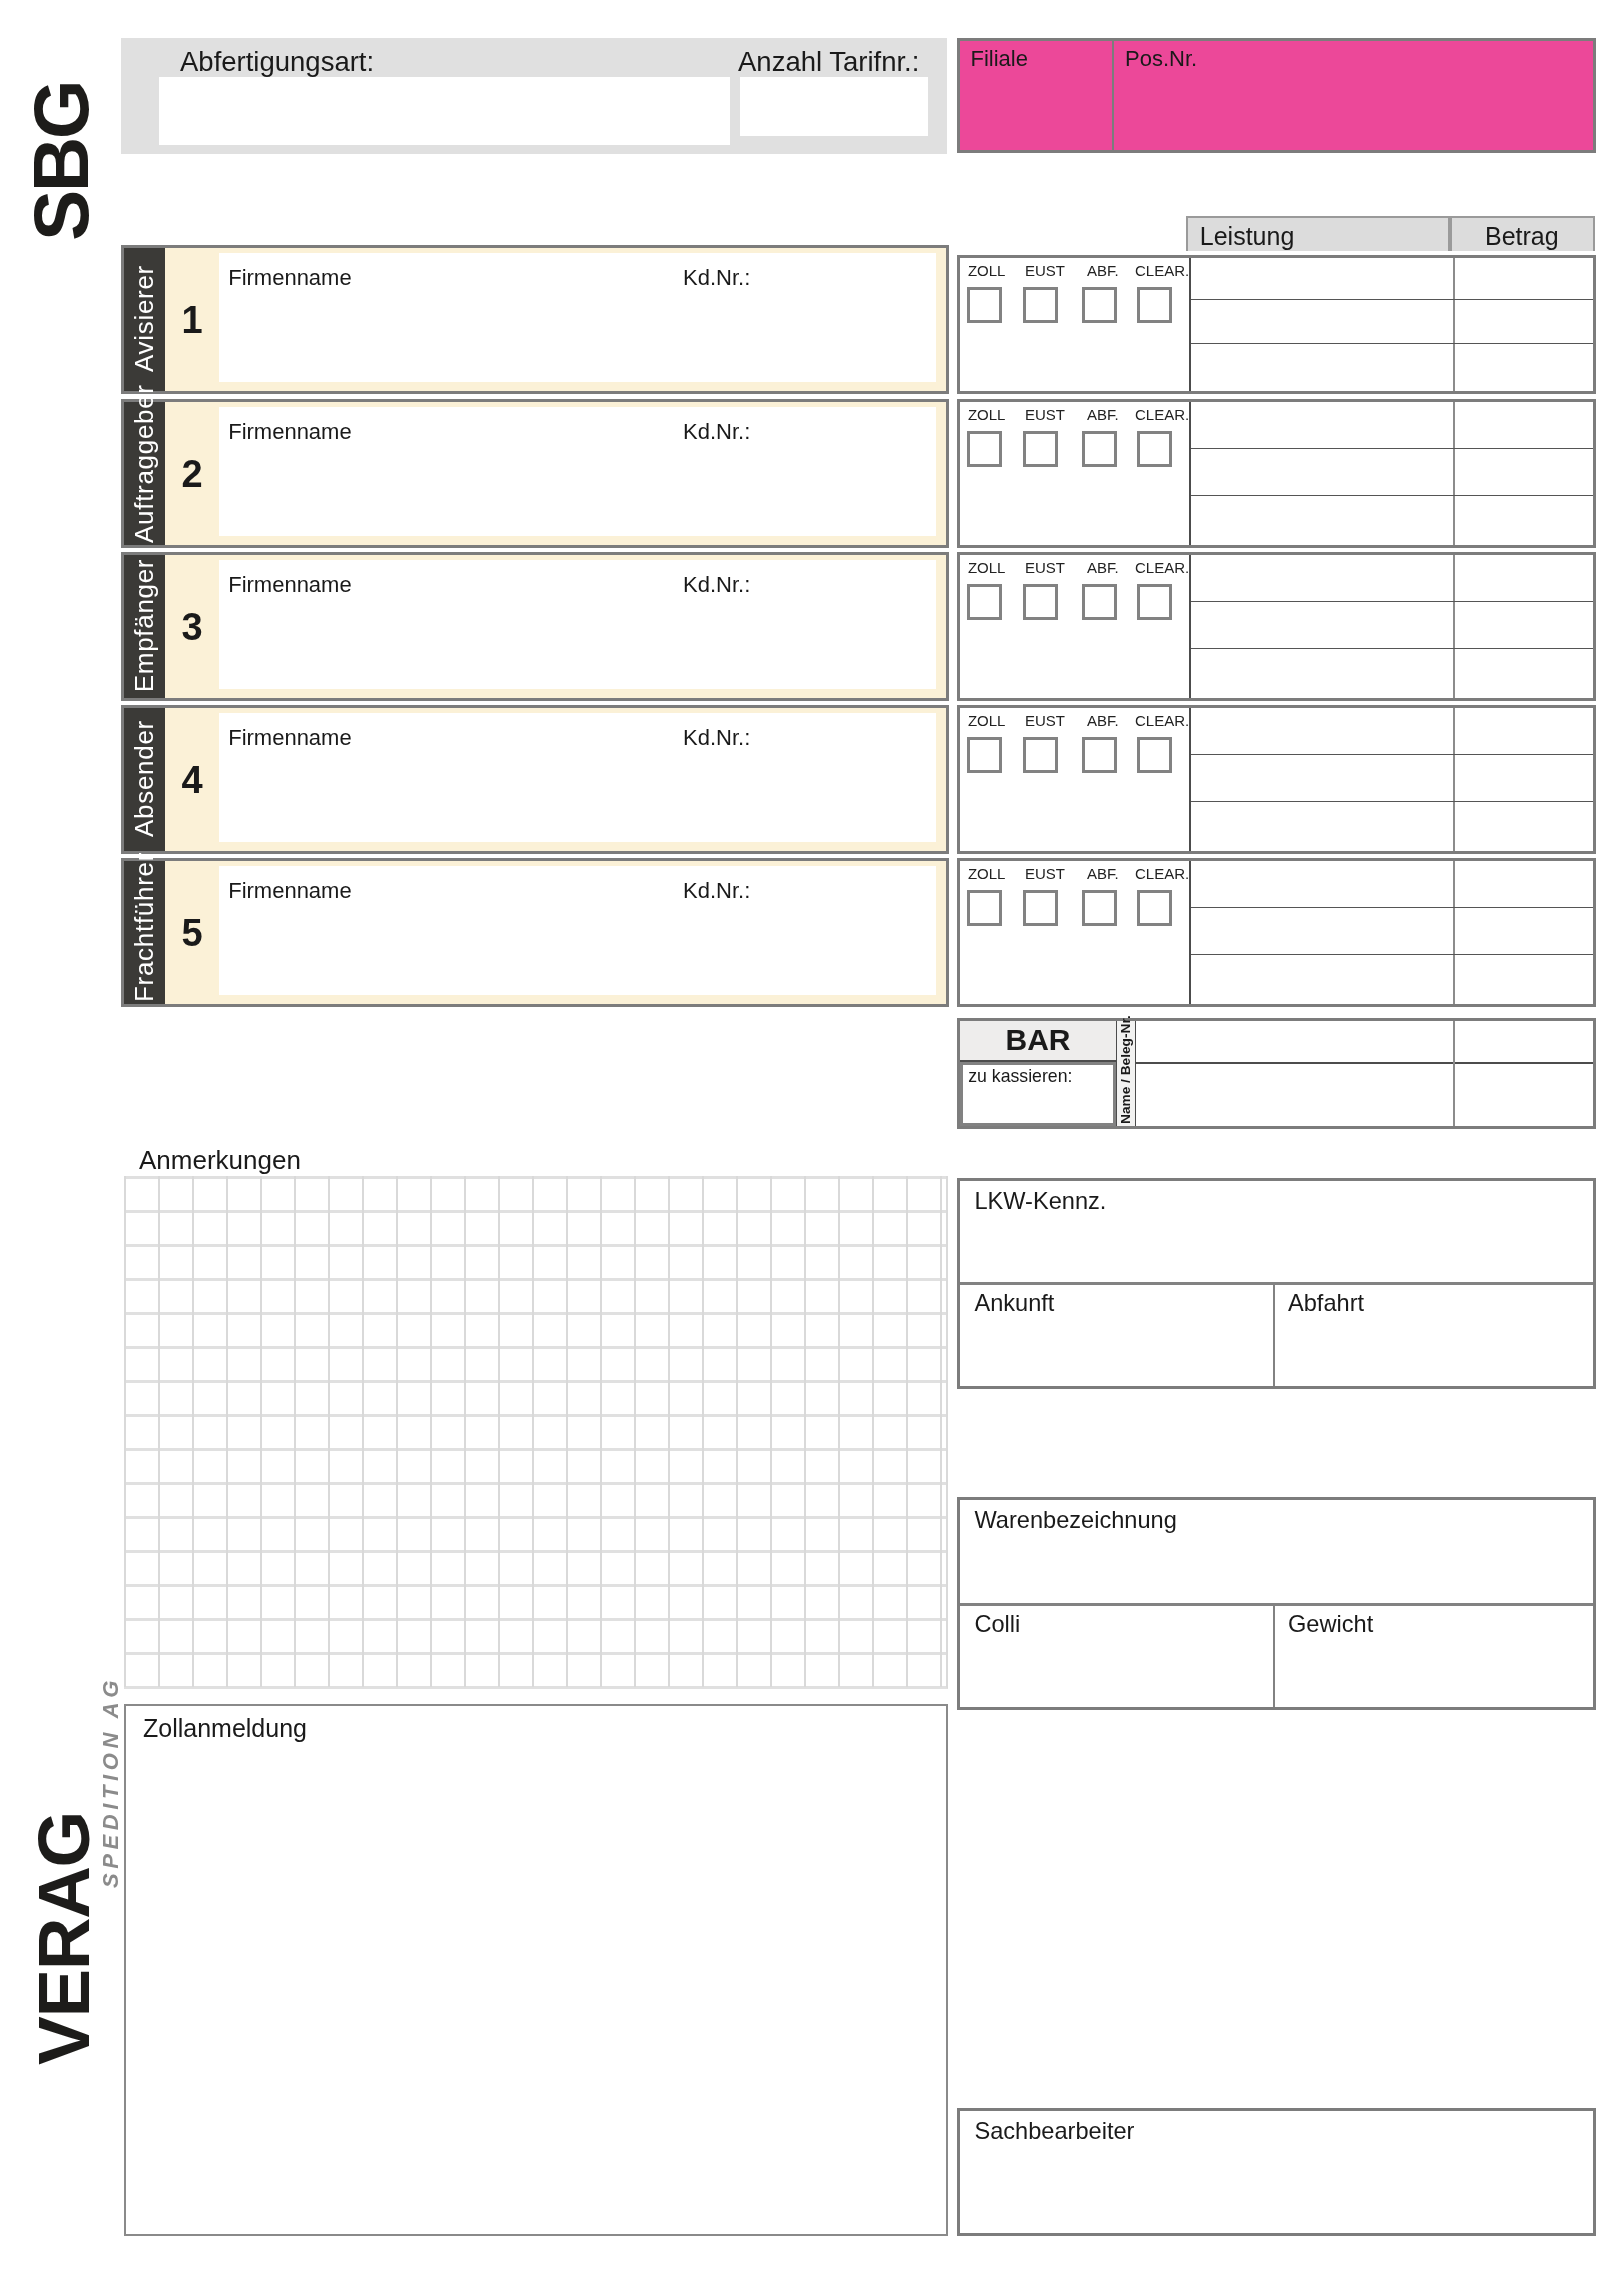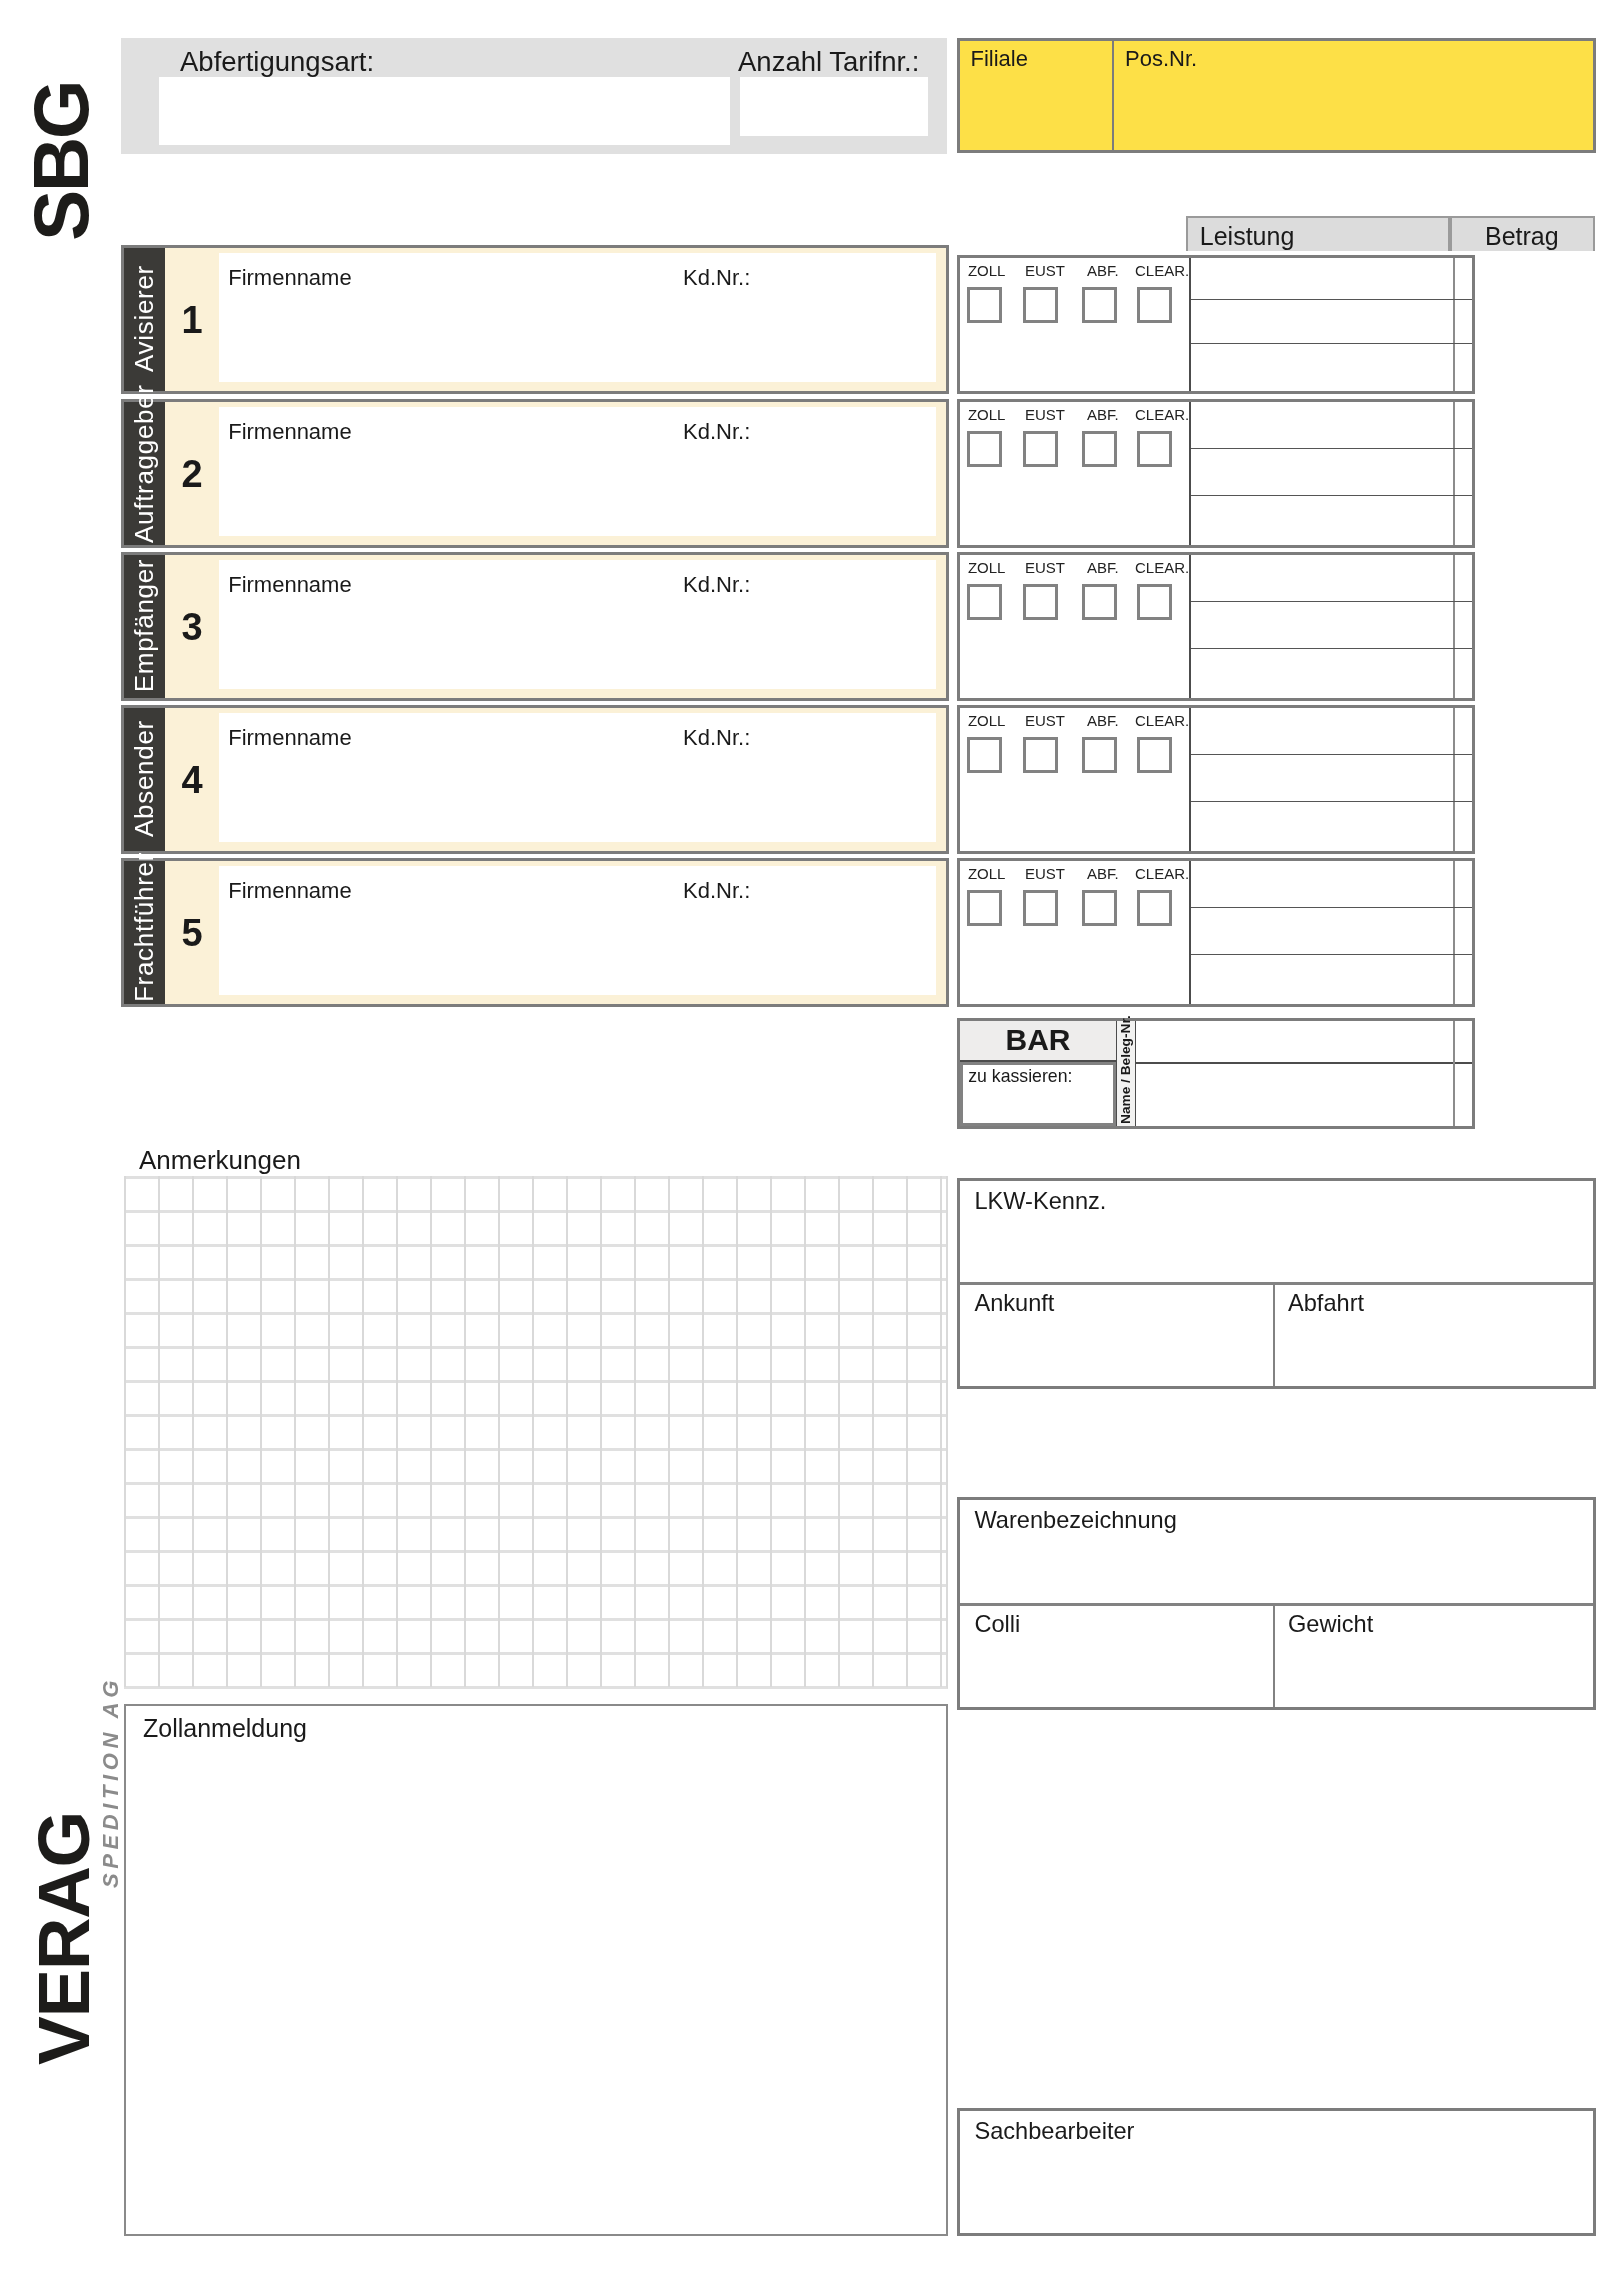--- a/index.html
+++ b/index.html
@@ -9,30 +9,30 @@
   }
   .abs{position:absolute;}
   .lbl{position:absolute;white-space:nowrap;color:#1a1a1a;}
   .vert{position:absolute;transform-origin:0 0;transform:rotate(-90deg) translateX(-100%);white-space:nowrap;}
   
   .brand{font-weight:900;letter-spacing:-2.6px;color:#1d1c1a;font-size:77px;text-align:center;}
   .brand-sub{font-weight:700;font-style:italic;color:#8b8b8b;font-size:22px;letter-spacing:4.6px;text-align:center;}
   
   .band{background:#e0e0e0;}
   .whitebox{background:#ffffff;}
-  .thick{border:3.9px solid #7c7c7c;background:#fde047;box-sizing:border-box;}
+  .thick{border:3.9px solid #7c7c7c;background:#ec4899;box-sizing:border-box;}
   
   .party{position:absolute;left:121px;width:828px;height:149px;border:3.9px solid #7c7c7c;background:#fbf1d7;box-sizing:border-box;}
   .strip{position:absolute;left:0;top:0;bottom:0;width:41px;background:#3b3a37;}
   .strip-text{color:#ffffff;font-size:26px;letter-spacing:0.7px;text-align:center;}
   .pnum{position:absolute;left:41px;width:54px;top:50%;transform:translateY(-50%);text-align:center;font-size:38px;font-weight:700;}
   .pcontent{position:absolute;left:95px;top:5.2px;right:10.5px;bottom:9.2px;background:#ffffff;}
   .fieldlbl{position:absolute;top:5.2px;font-size:22px;white-space:nowrap;margin-top:7px;}
   
-  .ablock{position:absolute;left:957px;width:518px;border:3.9px solid #7c7c7c;background:#ffffff;box-sizing:border-box;}
+  .ablock{position:absolute;left:957px;width:639px;border:3.9px solid #7c7c7c;background:#ffffff;box-sizing:border-box;}
   .cb-lbl{position:absolute;top:3.9px;font-size:15px;color:#222;white-space:nowrap;}
   .cb-box{position:absolute;top:29px;width:29px;height:30px;border:3.9px solid #828282;background:#ffffff;}
   .v1{position:absolute;left:229px;top:0;bottom:0;width:2px;background:#4c4c4c;}
   .v2{position:absolute;left:493px;top:0;bottom:0;width:2px;background:#8c8c8c;}
   .hl{position:absolute;left:231px;right:0;height:1.3px;background:#555;}
   .colzone{position:absolute;top:0;bottom:0;}
   
   .rbox{position:absolute;left:957px;width:639px;border:3.9px solid #7c7c7c;background:#ffffff;box-sizing:border-box;}
   .boxlbl{position:absolute;left:14.4px;top:6.5px;font-size:23.6px;white-space:nowrap;}
   

